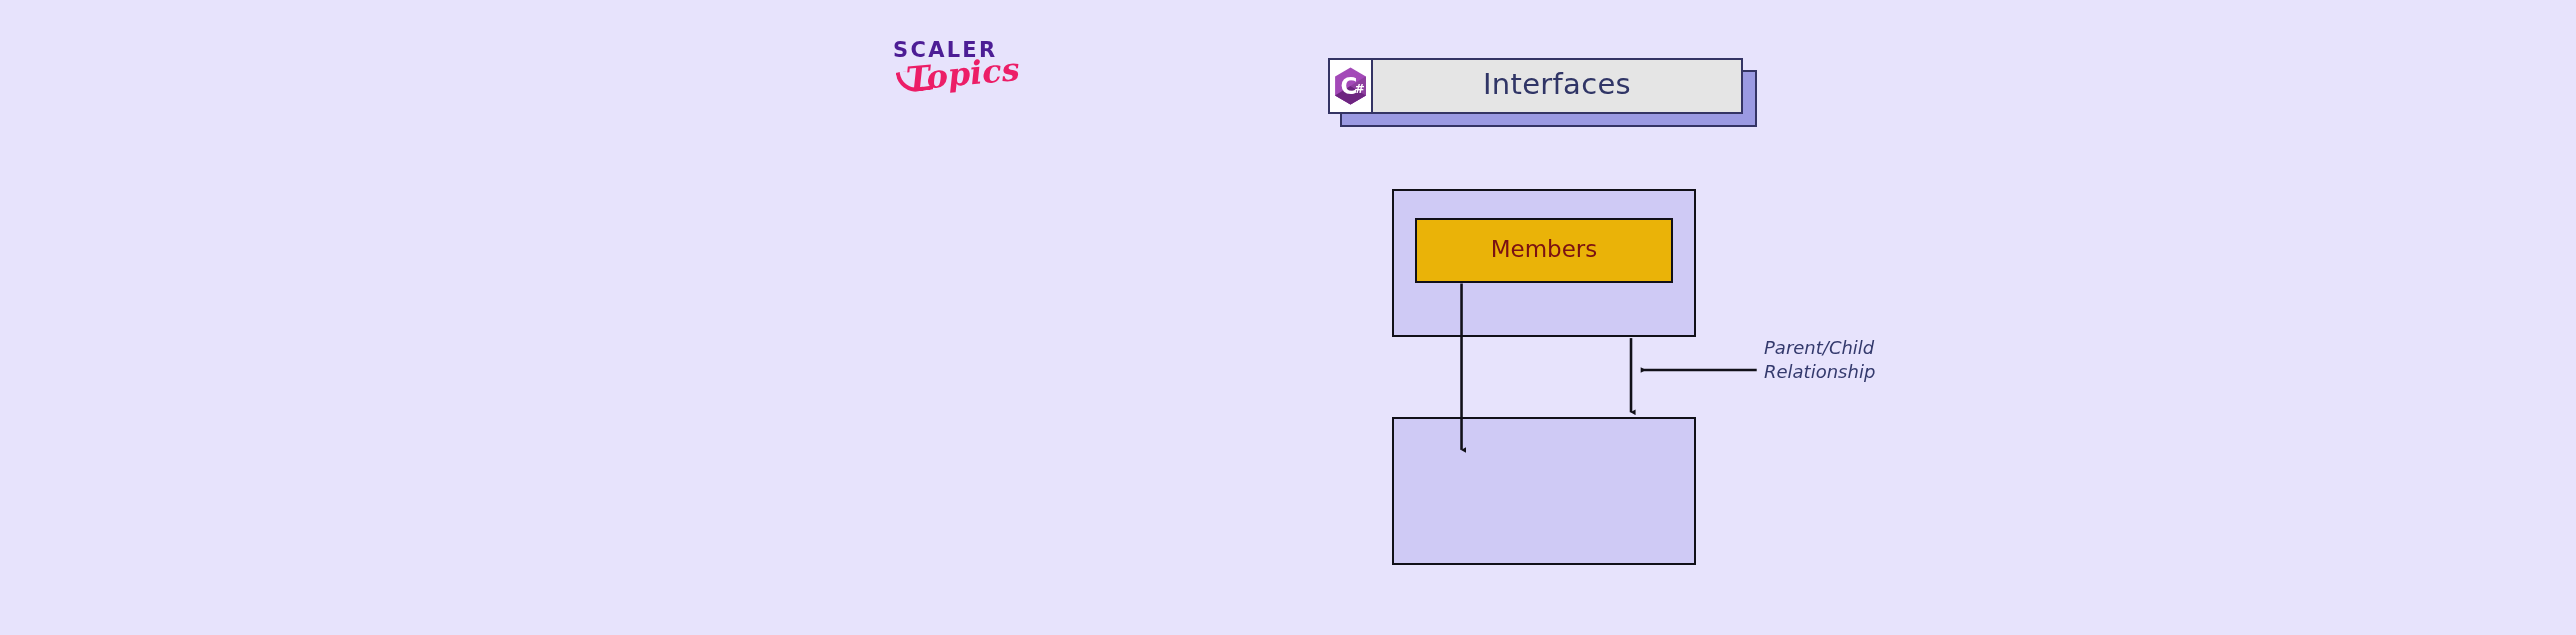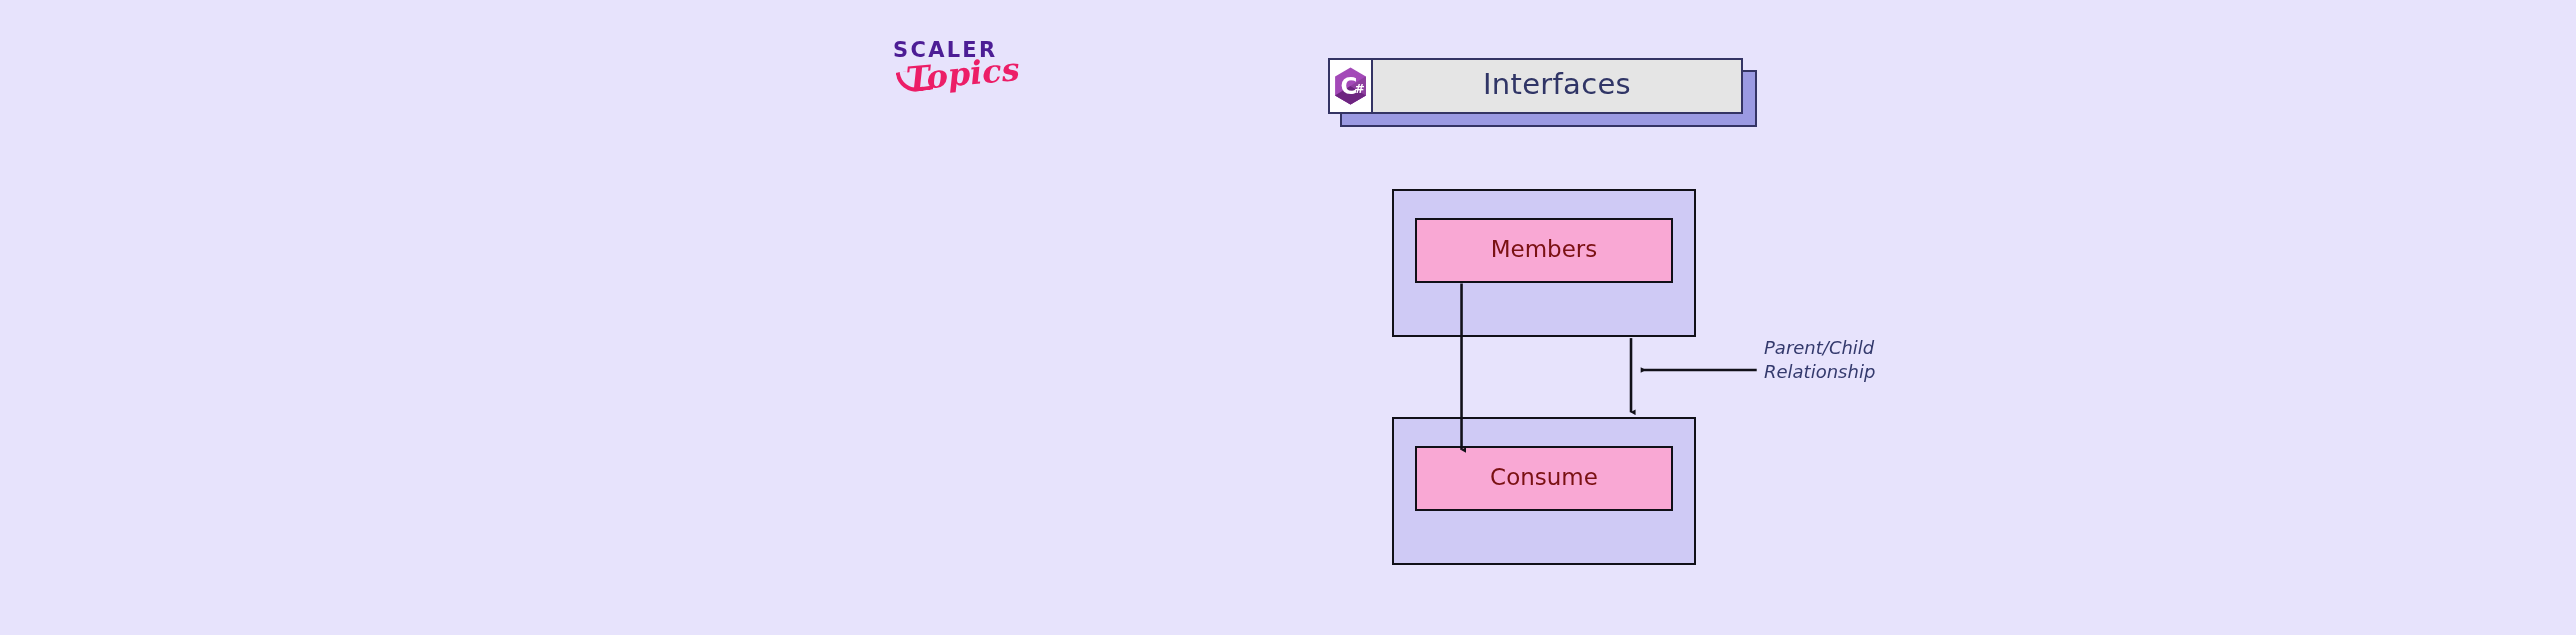--- a/index.html
+++ b/index.html
@@ -139,21 +139,21 @@
   }
   .group-consume {
     left: 1392px;
     top: 417px;
     width: 304px;
     height: 148px;
   }
 
   .leaf {
     position: absolute;
-    background: #f9a8d4;
+    background: #eab308;
     border: 2.6px solid #111018;
     box-sizing: border-box;
     display: flex;
     align-items: center;
     justify-content: center;
   }
   .leaf-members {
     left: 1415px;
     top: 218px;
     width: 258px;
@@ -229,23 +229,20 @@
       </div>
     </div>
   </div>
 
   <div class="group group-members"></div>
   <div class="leaf leaf-members">
     <span class="leaf-label">Members</span>
   </div>
 
   <div class="group group-consume"></div>
-  <div class="leaf leaf-consume">
-    <span class="leaf-label">Consume</span>
-  </div>
 
   <svg class="arrows" xmlns="http://www.w3.org/2000/svg" viewBox="0 0 6000 1234" width="3091" height="636">
     <defs>
       <marker id="ah-down" markerWidth="11" markerHeight="11" refX="5.5" refY="9.4" orient="auto" markerUnits="userSpaceOnUse">
         <polygon points="0.3,0.6 11,0.6 5.65,10.6" fill="#111018"></polygon>
       </marker>
       <marker id="ah-left" markerWidth="11" markerHeight="11" refX="9.4" refY="5.5" orient="auto" markerUnits="userSpaceOnUse">
         <polygon points="10.6,0.3 10.6,11 0.6,5.65" fill="#111018"></polygon>
       </marker>
     </defs>

